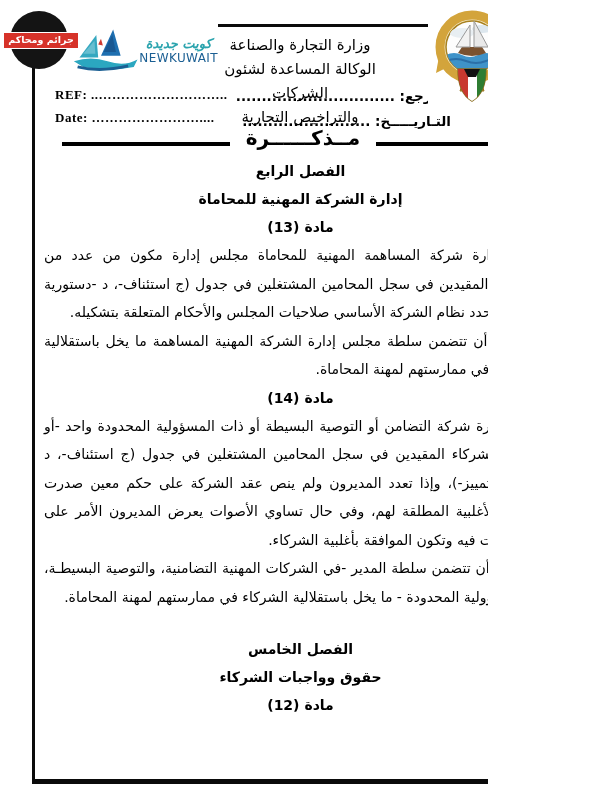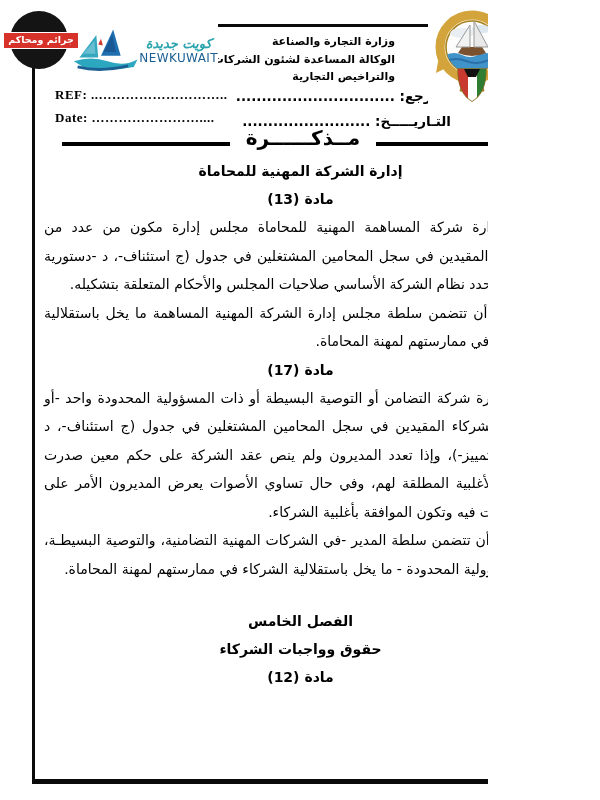--- a/index.html
+++ b/index.html
@@ -52,24 +52,23 @@
     display: flex; align-items: center; 
     z-index: 4;
   }
   .nk-text { display: flex; flex-direction: column; align-items: center; line-height: 1.1; }
   .nk-ar { font-size: 13px; color: #2ba4ae; font-weight: bold; font-style: italic; direction: rtl; }
   .nk-en { font-size: 12px; color: #1b5f93; font-weight: normal; letter-spacing: .4px; }
   
   .ministry {
     position: absolute; left: 205px; top: 33px;
     width: 190px;
-    direction: rtl;
-    font-size: 11px; line-height: 1.6;
+    text-align: center; direction: rtl;
+    font-size: 15px; line-height: 1.6;
     z-index: 3;
-    font-weight: bold;
   }
   
   .emblem {
     position: absolute; left: 428px; top: 7px;
     width: 88px; height: 102px;
     background: #fff;
     display: flex; justify-content: center;
     z-index: 4;
   }
   
@@ -210,27 +209,28 @@
   </div>
 
   <div class="memo-row">
     <div class="memo-line"></div>
     <div class="memo-title">مــذكــــــرة</div>
     <div class="memo-line"></div>
   </div>
 
   <div class="content">
 
+    <div class="heading">الفصل الرابع</div>
     <div class="heading">إدارة الشركة المهنية للمحاماة</div>
 
     <div class="heading">مادة (13)</div>
     <p>يتولى إدارة شركة المساهمة المهنية للمحاماة مجلس إدارة مكون من عدد من المساهمين المقيدين في سجل المحامين المشتغلين في جدول (ج استئناف-، د -دستورية وتمييز-)، ويحدد نظام الشركة الأساسي صلاحيات المجلس والأحكام المتعلقة بتشكيله.</p>
     <p>ولا يجوز أن تتضمن سلطة مجلس إدارة الشركة المهنية المساهمة ما يخل باستقلالية المساهمين في ممارستهم لمهنة المحاماة.</p>
 
-    <div class="heading">مادة (17)</div>
+    <div class="heading">مادة (14)</div>
     <p>يتولى إدارة شركة التضامن أو التوصية البسيطة أو ذات المسؤولية المحدودة واحد -أو أكثر- من الشركاء المقيدين في سجل المحامين المشتغلين في جدول (ج استئناف-، د -دستورية وتمييز-)، وإذا تعدد المديرون ولم ينص عقد الشركة على حكم معين صدرت القرارات بالأغلبية المطلقة لهم، وفي حال تساوي الأصوات يعرض المديرون الأمر على الشركاء للبت فيه وتكون الموافقة بأغلبية الشركاء.</p>
     <p>ولا يجوز أن تتضمن سلطة المدير -في الشركات المهنية التضامنية، والتوصية البسيطـة، وذات المسؤولية المحدودة - ما يخل باستقلالية الشركاء في ممارستهم لمهنة المحاماة.</p>
 
     <div class="heading chapter-2">الفصل الخامس</div>
     <div class="heading">حقوق وواجبات الشركاء</div>
 
     <div class="heading">مادة (12)</div>
 
   </div>
 

